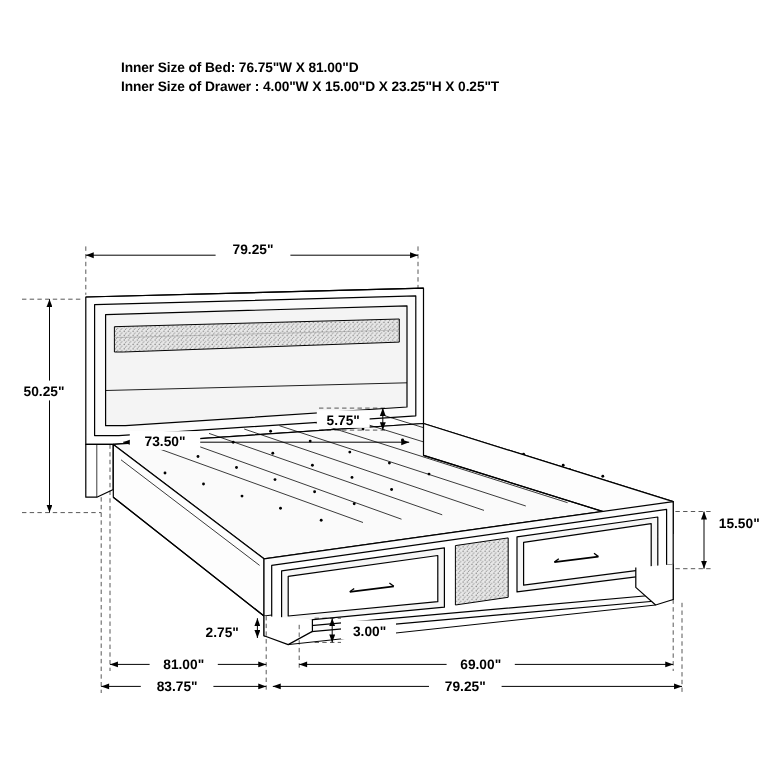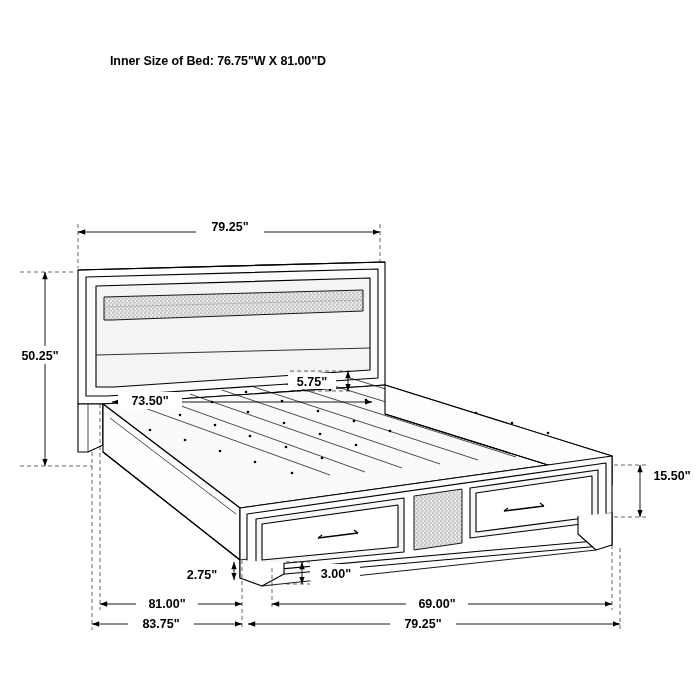--- a/index.html
+++ b/index.html
@@ -46,20 +46,21 @@
   }
   .dimtext { font-size: 12.5px; }
 </style>
 </head>
 <body>
 
 <div id="stage">
 
   <div class="spec-block">
     <span class="spec-line">Inner Size of Bed: 76.75"W X 81.00"D</span>
+    <span class="spec-line">Inner Size of Drawer : 4.00"W X 15.00"D X 23.25"H X 0.25"T</span>
   </div>
 
   <svg class="diagram" viewBox="0 0 700 700">
     <defs>
       <marker id="arrowS" markerWidth="9" markerHeight="9" refX="8" refY="3" orient="auto" markerUnits="strokeWidth">
         <path d="M0,0 L8,3 L0,6 z" fill="#000"></path>
       </marker>
       <marker id="arrowE" markerWidth="9" markerHeight="9" refX="0" refY="3" orient="auto" markerUnits="strokeWidth">
         <path d="M8,0 L0,3 L8,6 z" fill="#000"></path>
       </marker>

